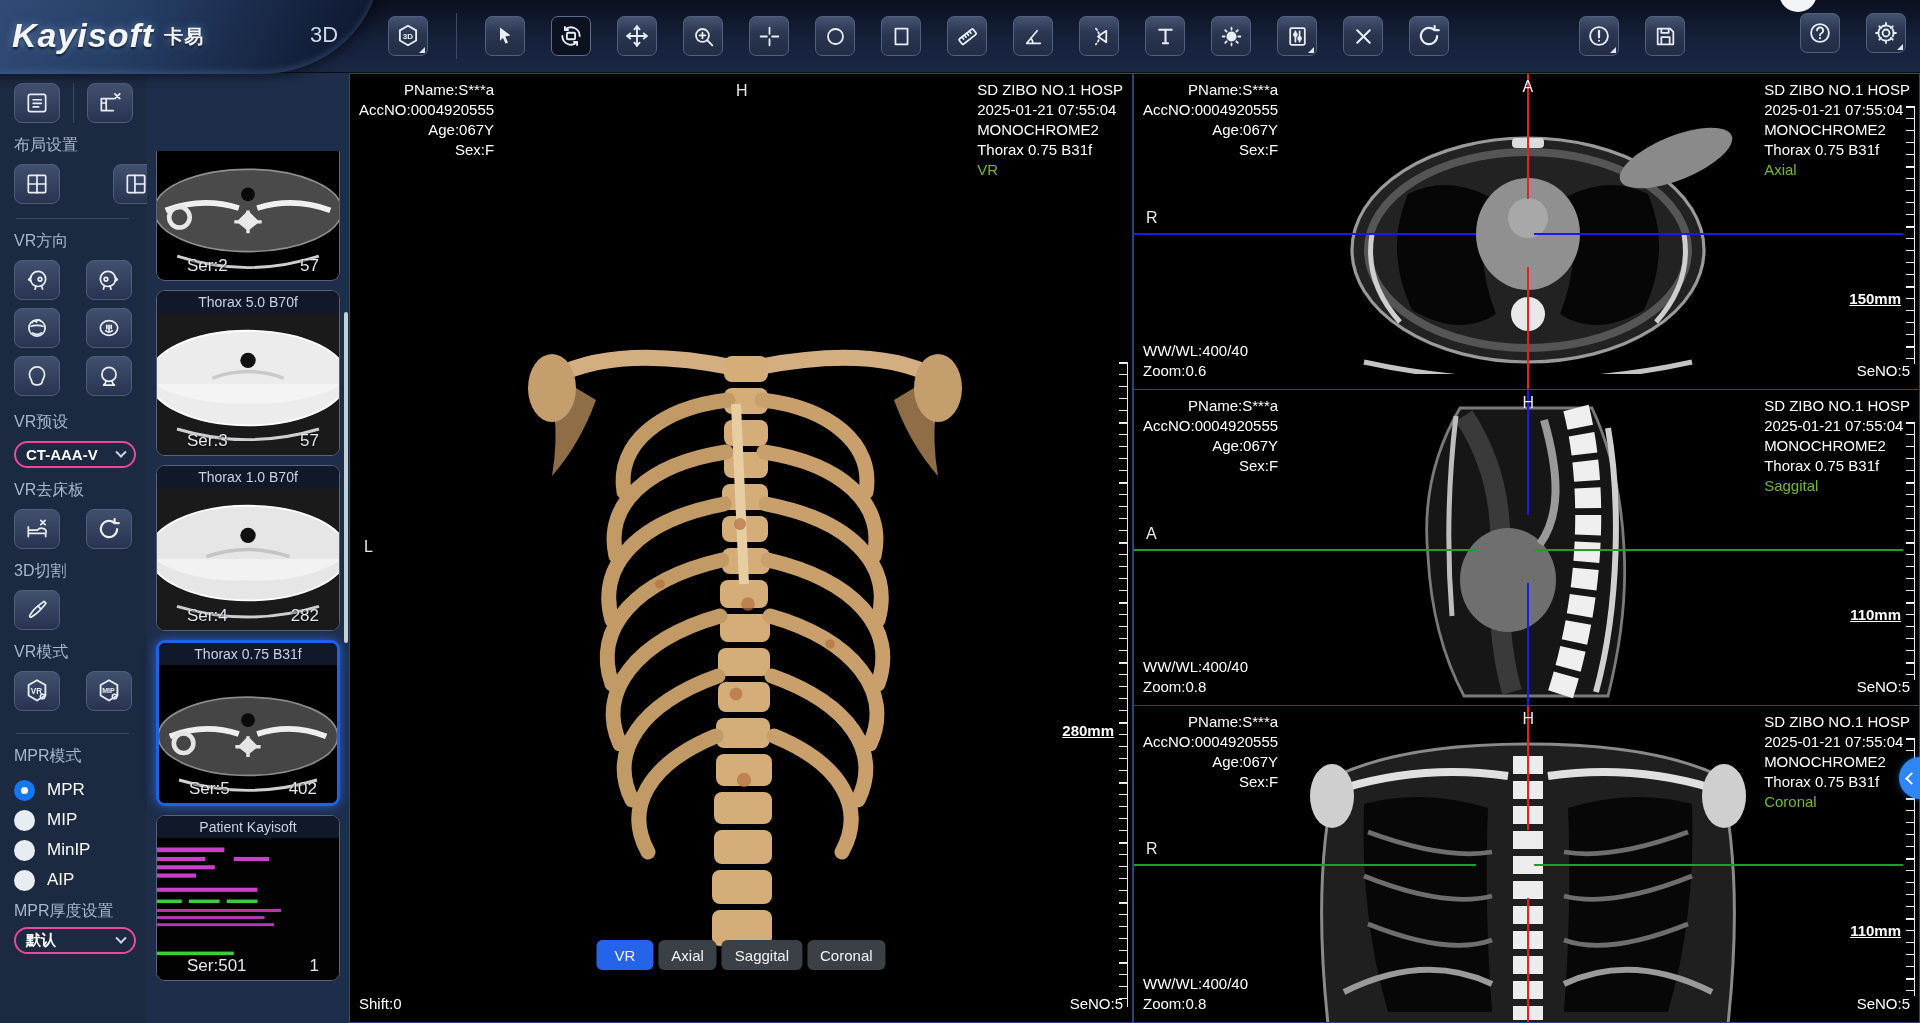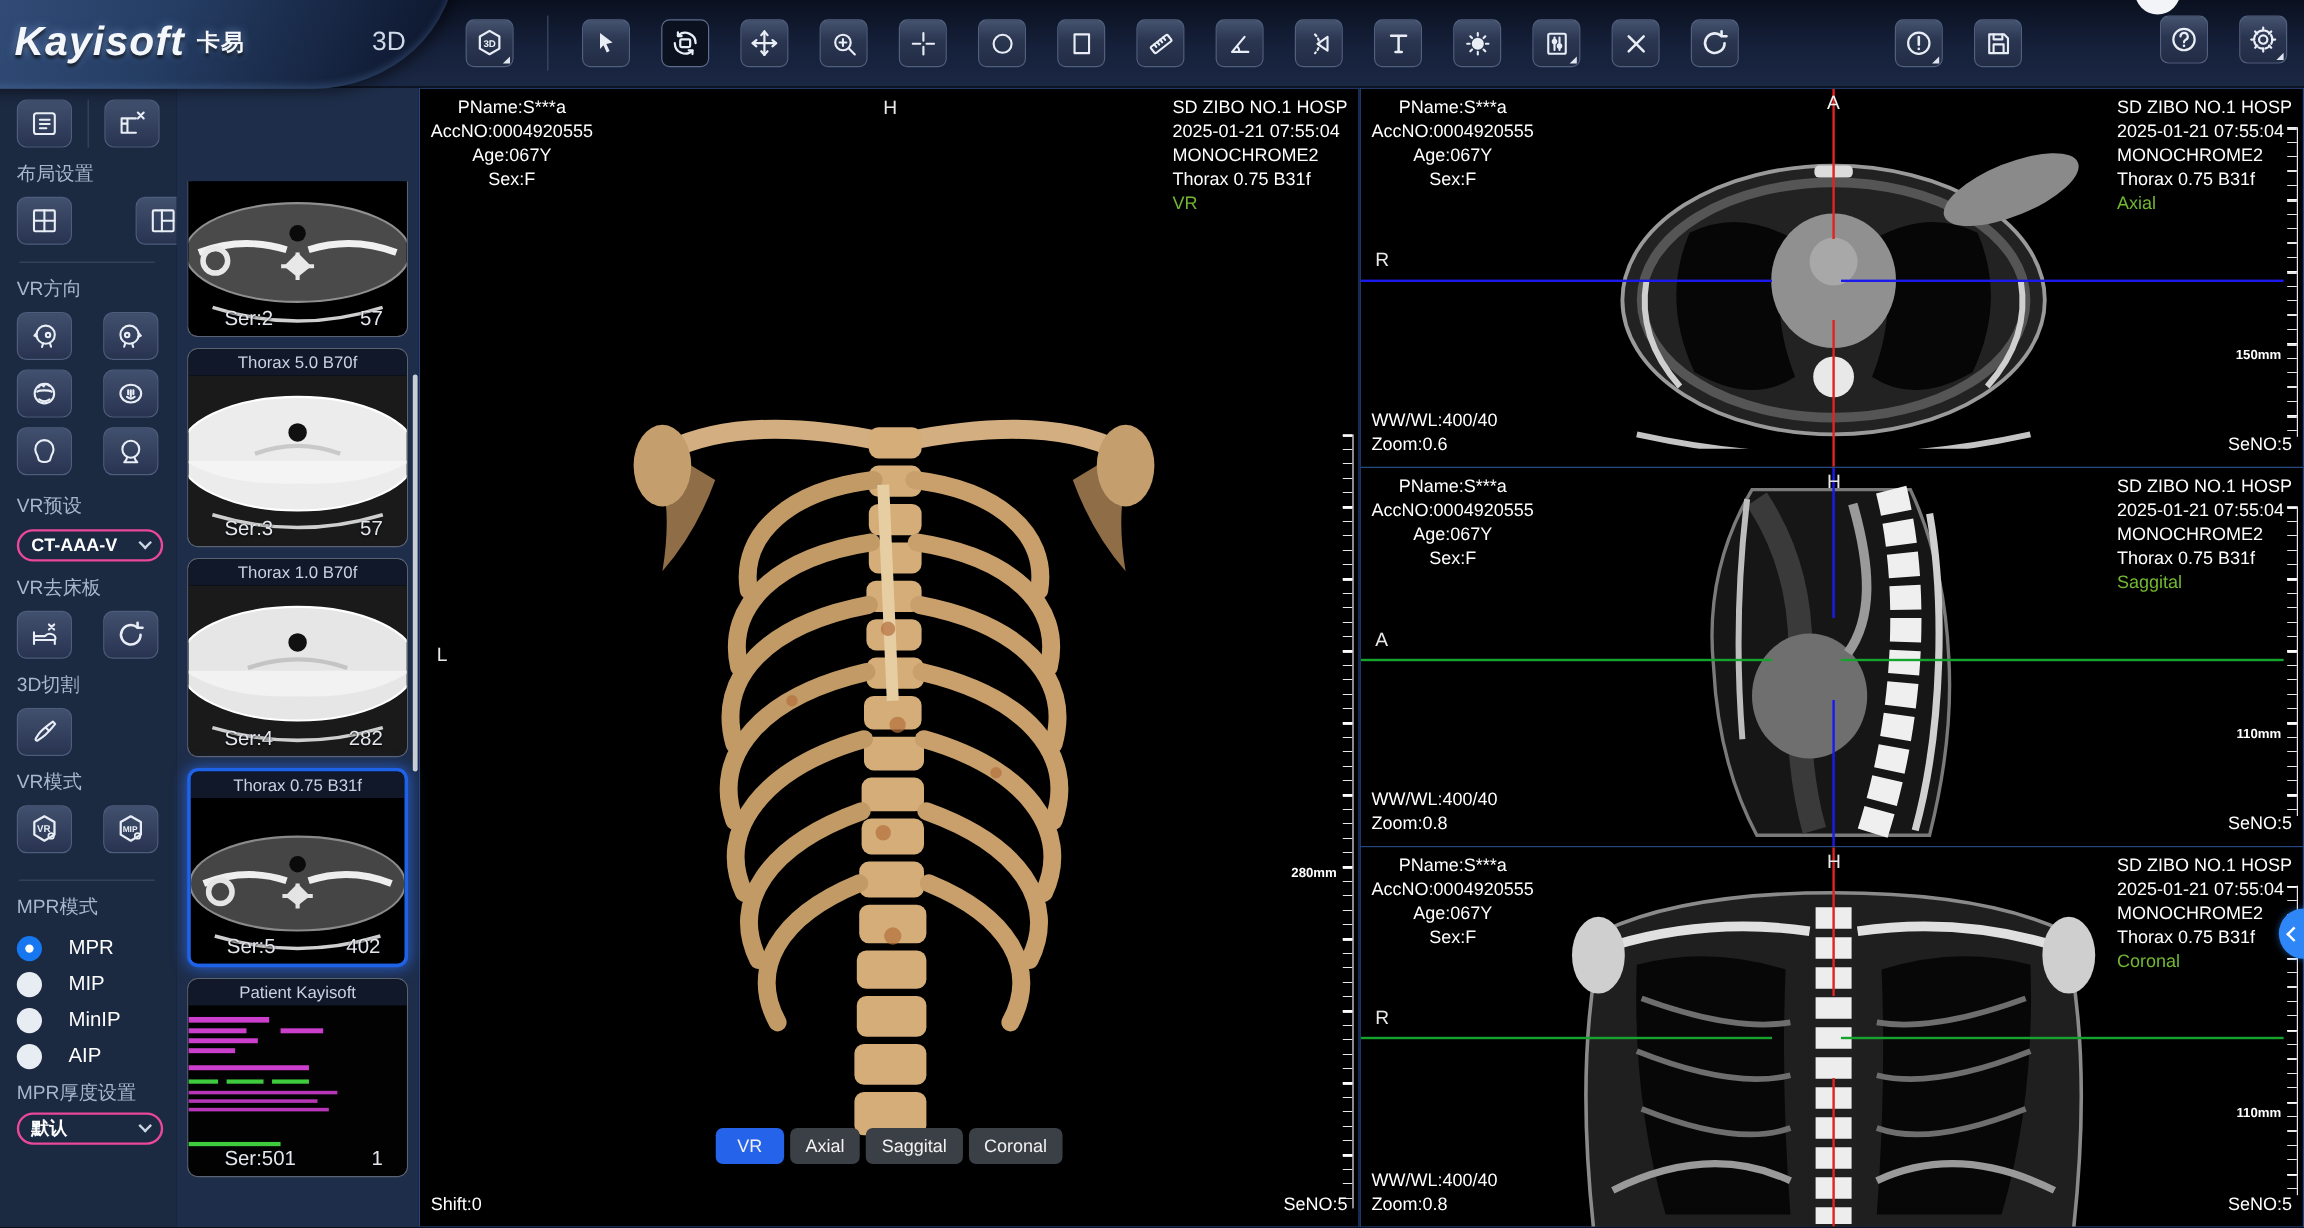--- a/index.html
+++ b/index.html
@@ -41,21 +41,21 @@
     display:flex;align-items:center;justify-content:center;cursor:pointer;flex:0 0 auto;}
   .sb-btn svg{stroke:#e9eef6;fill:none;stroke-width:1.6;stroke-linecap:round;stroke-linejoin:round;}
   .sb-label{font-size:16px;color:#a9b7cc;margin:12px 0 8px;}
   .sb-div{height:1px;background:#39485f;margin:14px 18px 2px 2px;}
   .vsep{width:1px;height:40px;background:#39485f;margin:0 -13px;}
   .pill{display:flex;align-items:center;justify-content:space-between;width:122px;height:27px;
     border:2px solid #ec4899;border-radius:14px;padding:0 9px 0 10px;color:#fff;
     font-size:15px;font-weight:bold;cursor:pointer;background:#1b2941;}
   .chev{width:8px;height:8px;border-right:2px solid #cdd6e4;border-bottom:2px solid #cdd6e4;
     transform:rotate(45deg) translate(-2px,-2px);}
-  .radio-row{display:flex;align-items:center;gap:22px;height:30px;cursor:pointer;}
+  .radio-row{display:flex;align-items:center;gap:12px;height:30px;cursor:pointer;}
   .radio{width:21px;height:21px;border-radius:50%;background:#e8ecf3;flex:0 0 auto;}
   .radio.sel{background:#1677f0;position:relative;}
   .radio.sel::after{content:"";position:absolute;left:7px;top:7px;width:7px;height:7px;border-radius:50%;background:#fff;}
   .radio-label{color:#fdfdfd;font-size:17px;}
 
   
   .series{position:absolute;left:147px;top:73px;width:202px;height:950px;background:#1e2d49;z-index:10;}
   .series-scroll{position:absolute;right:1px;top:239px;width:4px;height:331px;background:#c8cdd6;border-radius:2px;}
   .series-head{position:absolute;left:5px;top:2px;width:190px;height:66px;border-radius:7px;
     background:linear-gradient(180deg,#4a7ab2 0%,#33598f 55%,#2a4d80 100%);padding:5px 8px;}
@@ -72,27 +72,27 @@
   .tile svg{display:block;width:100%;}
   .tile-foot{position:absolute;left:0;right:0;bottom:4px;display:flex;justify-content:space-between;
     padding:0 20px 0 30px;color:#e3e6ec;font-size:17px;text-shadow:0 1px 2px #000;}
 
   
   .view{position:absolute;background:#000;border:1px solid #27457f;color:#fff;overflow:hidden;}
   .vr-view{left:349px;top:73px;width:784px;height:950px;}
   .rp{left:1133px;width:787px;height:317px;}
   .rp1{top:73px;} .rp2{top:389px;} .rp3{top:705px;height:318px;}
   .ol{position:absolute;font-size:15px;line-height:20px;z-index:6;}
-  .ol-tl{left:9px;top:6px;text-align:center;}
+  .ol-tl{left:9px;top:6px;text-align:right;}
   .ol-tr{right:9px;top:6px;text-align:left;margin-left:24px;}
   .ol-bl{left:9px;bottom:8px;text-align:left;}
   .ol-br{right:9px;bottom:8px;text-align:right;}
   .green{color:#72b832;}
   .marker{position:absolute;color:#e8e8e8;font-size:16px;z-index:6;}
-  .mm-label{position:absolute;right:18px;font-size:11px;font-weight:bold;z-index:6;}
+  .mm-label{position:absolute;right:18px;font-size:15px;font-weight:bold;z-index:6;text-decoration:underline;}
   .vruler{position:absolute;right:4px;width:9px;z-index:5;
     border-right:1px solid #e8e8e8;
     background:repeating-linear-gradient(to bottom,#e8e8e8 0 1px,transparent 1px 12px);}
   .vruler::after{content:"";position:absolute;right:0;top:0;bottom:0;width:100%;
     background:repeating-linear-gradient(to bottom,#ffffff 0 2px,transparent 2px 60px);opacity:.9;}
   .hline,.vline{position:absolute;z-index:4;}
   .view-buttons{position:absolute;left:50%;transform:translateX(-50%);bottom:52px;display:flex;gap:5px;z-index:7;}
   .vbtn{height:30px;padding:0 13px;border-radius:6px;background:#3b3f46;color:#f2f2f2;font-size:15px;
     display:flex;align-items:center;cursor:pointer;}
   .vbtn.active{background:#2563eb;padding:0 18px;}

